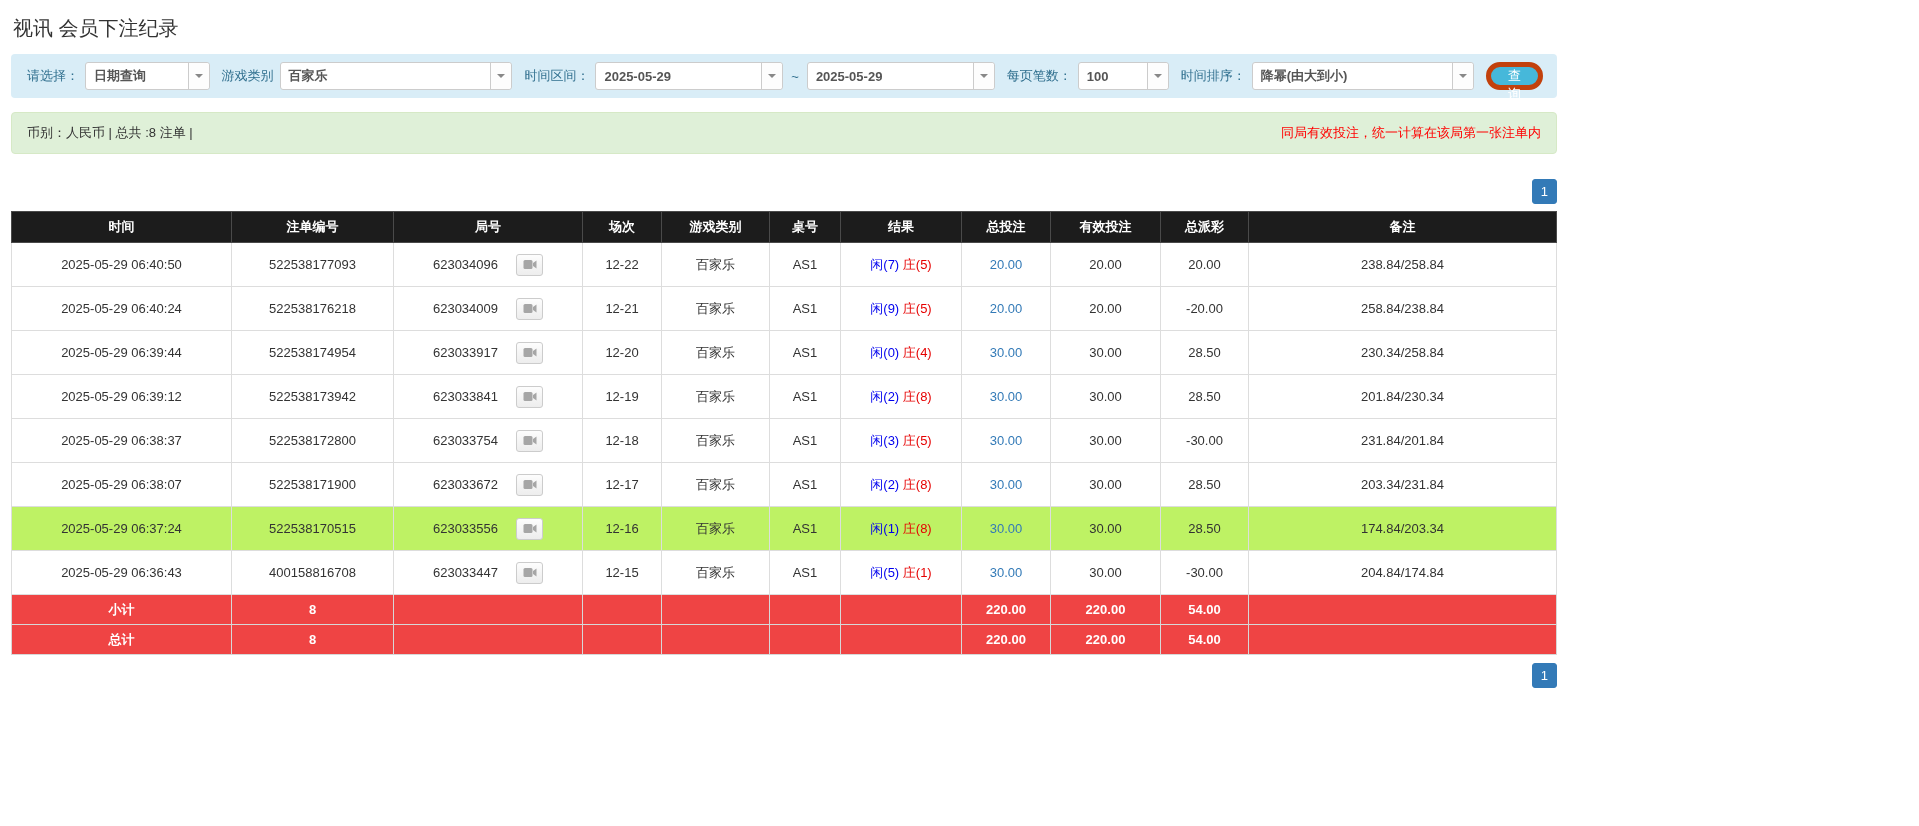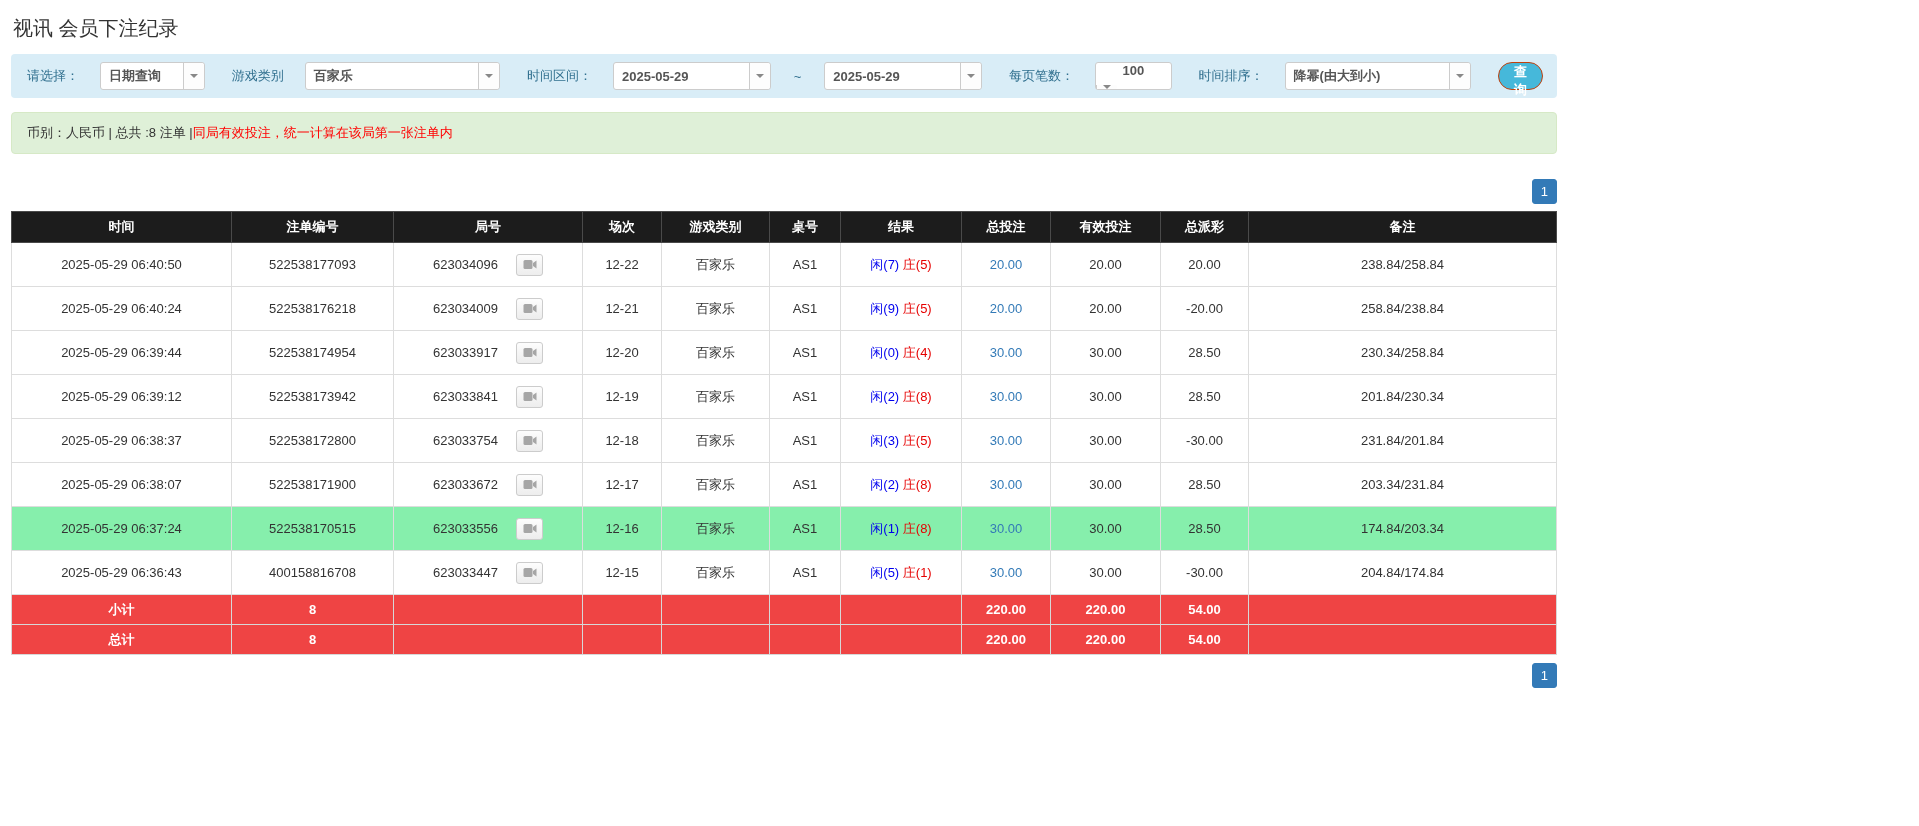--- a/index.html
+++ b/index.html
@@ -12,21 +12,21 @@
   .container { width: 1546px; margin: 0 0 0 11px; padding-top: 13px; }
   .page-title { font-size: 20px; font-weight: normal; color: #333; margin: 2px 0 12px 2px; }
 
   
   .filter-bar {
     background: #d9edf7;
     border-radius: 4px;
     padding: 8px 14px;
     display: flex;
     align-items: center;
-    gap: 21px;
+    gap: 6px;
   }
   .filter-label { color: #31708f; white-space: nowrap; margin-left: 6px; }
   .filter-label:first-child { margin-left: 2px; }
   .combo {
     background: #fff;
     border: 1px solid #ccc;
     border-radius: 3px;
     height: 28px;
     display: inline-flex;
     align-items: center;
@@ -35,40 +35,39 @@
   .combo-caret {
     width: 21px; align-self: stretch;
     border-left: 1px solid #ccc;
     display: flex; align-items: center; justify-content: center;
     cursor: pointer; background: #fdfdfd; border-radius: 0 3px 3px 0;
   }
   .caret { width: 0; height: 0; border-left: 4px solid transparent; border-right: 4px solid transparent; border-top: 4px solid #888; }
   .w-select { width: 130px; }
   .w-game { width: 243px; }
   .w-date { width: 196px; }
-  .w-perpage { width: 95px; flex-direction: column; }
+  .w-perpage { width: 95px; }
   .w-sort { width: 232px; justify-content: center; }
   .tilde { color: #31708f; margin: 0 2px; }
   .btn-search {
     background: #46b8da; color: #fff;
-    border: 1px solid #c2410c; border-radius: 14px;
+    border: 5px solid #c2410c; border-radius: 14px;
     height: 28px; padding: 0 11px; font-size: 13px;
     cursor: pointer; margin-left: 6px;
     font-family: inherit;
-    font-weight: bold;
   }
 
   
   .alert-bar {
     margin-top: 14px;
     background: #dff0d8;
     border: 1px solid #d6e9c6;
     border-radius: 4px;
     padding: 11px 15px;
-    display: flex; align-items: center;
+    display: flex; justify-content: space-between; align-items: center;
   }
   .alert-left { color: #333; }
   .alert-right { color: #ff0000; }
 
   
   .pagination-row { margin: 25px 0 7px; display: flex; justify-content: flex-end; }
   .pagination-row.bottom { margin: 8px 0 0; }
   .page-btn {
     background: #337ab7; border: 1px solid #337ab7; color: #fff;
     min-width: 22px; padding: 4px 8px; text-align: center;
@@ -81,21 +80,21 @@
     background: #1c1c1c; color: #fff; font-weight: bold;
     font-size: 13px; padding: 6px 4px;
     border: 1px solid #4a4a4a; text-align: center;
   }
   .records td {
     border: 1px solid #ddd; text-align: center;
     padding: 0 4px; height: 44px;
     color: #333; background: #fff;
     overflow: hidden; white-space: nowrap;
   }
-  tr.highlighted td { background: #86efac; margin-left: 19px; }
+  tr.highlighted td { background: #bef264; margin-left: 19px; }
   .records tr.summary-row td {
     background: #ef4444; color: #fff; height: 30px;
     border: 1px solid #d7d7d7; font-weight: bold;
   }
   .player { color: #0000ee; }
   .banker { color: #e60000; }
   .bet-link { color: #337ab7; cursor: pointer; }
   .neg { color: #ff0000; }
   .round-cell-inner { display: inline-flex; align-items: center; gap: 18px; }
   .video-btn {

